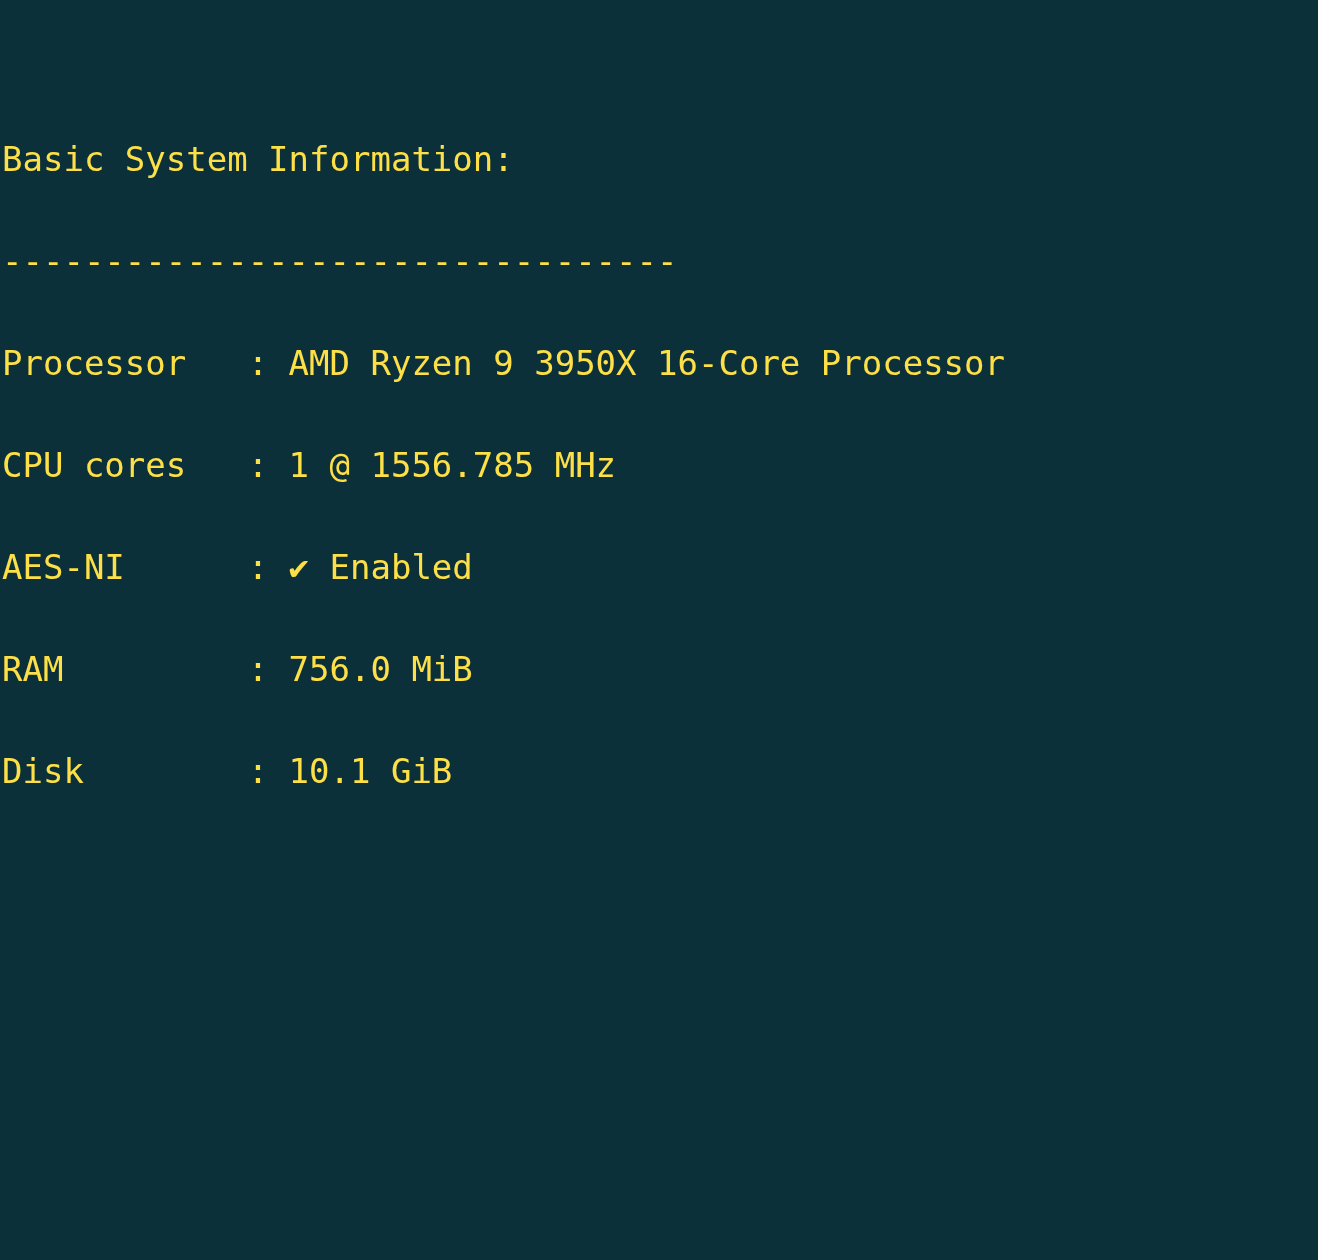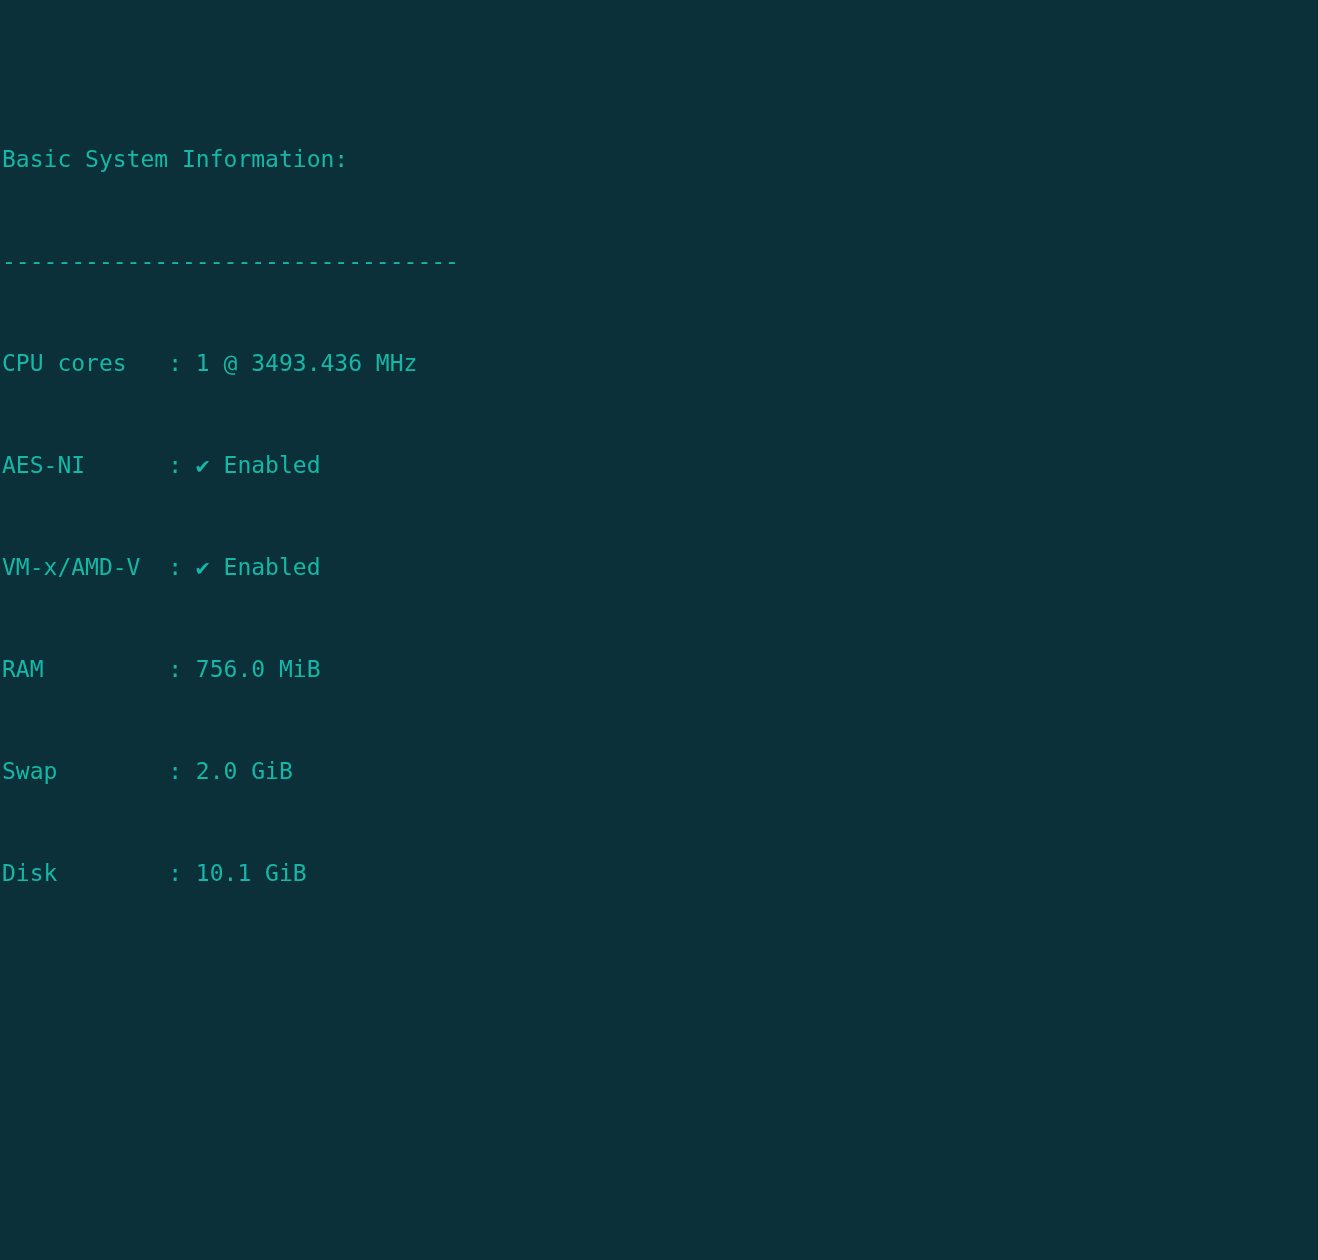--- a/index.html
+++ b/index.html
@@ -13,23 +13,23 @@
     height: 1260px;
     overflow: hidden;
     font-family: "DejaVu Sans Mono", "Liberation Mono", monospace;
   }
   #terminal {
     width: 1318px;
     height: 1260px;
     box-sizing: border-box;
     padding: 6px 0 0 2px;
     background: #0c303a;
-    color: #14b8a6;
+    color: #fde047;
     font-family: "DejaVu Sans Mono", "Liberation Mono", monospace;
-    font-size: 23px;
+    font-size: 34px;
     line-height: 34px;
     letter-spacing: 0px;
     white-space: pre;
     font-weight: 400;
     -webkit-font-smoothing: antialiased;
   }
   .tline {
     white-space: pre;
     display: block;
     height: 34px;
@@ -38,25 +38,24 @@
   .blank { display: block; height: 34px; }
 </style>
 </head>
 <body>
 
 <div id="terminal">
 
   
   <span class="tline">Basic System Information:</span>
   <span class="tline">---------------------------------</span>
-  <span class="tline">CPU cores   : 1 @ 3493.436 MHz</span>
+  <span class="tline">Processor   : AMD Ryzen 9 3950X 16-Core Processor</span>
+  <span class="tline">CPU cores   : 1 @ 1556.785 MHz</span>
   <span class="tline">AES-NI      : ✔ Enabled</span>
-  <span class="tline">VM-x/AMD-V  : ✔ Enabled</span>
   <span class="tline">RAM         : 756.0 MiB</span>
-  <span class="tline">Swap        : 2.0 GiB</span>
   <span class="tline">Disk        : 10.1 GiB</span>
 
   <span class="blank"></span>
 
   
   
   
 
   
   

